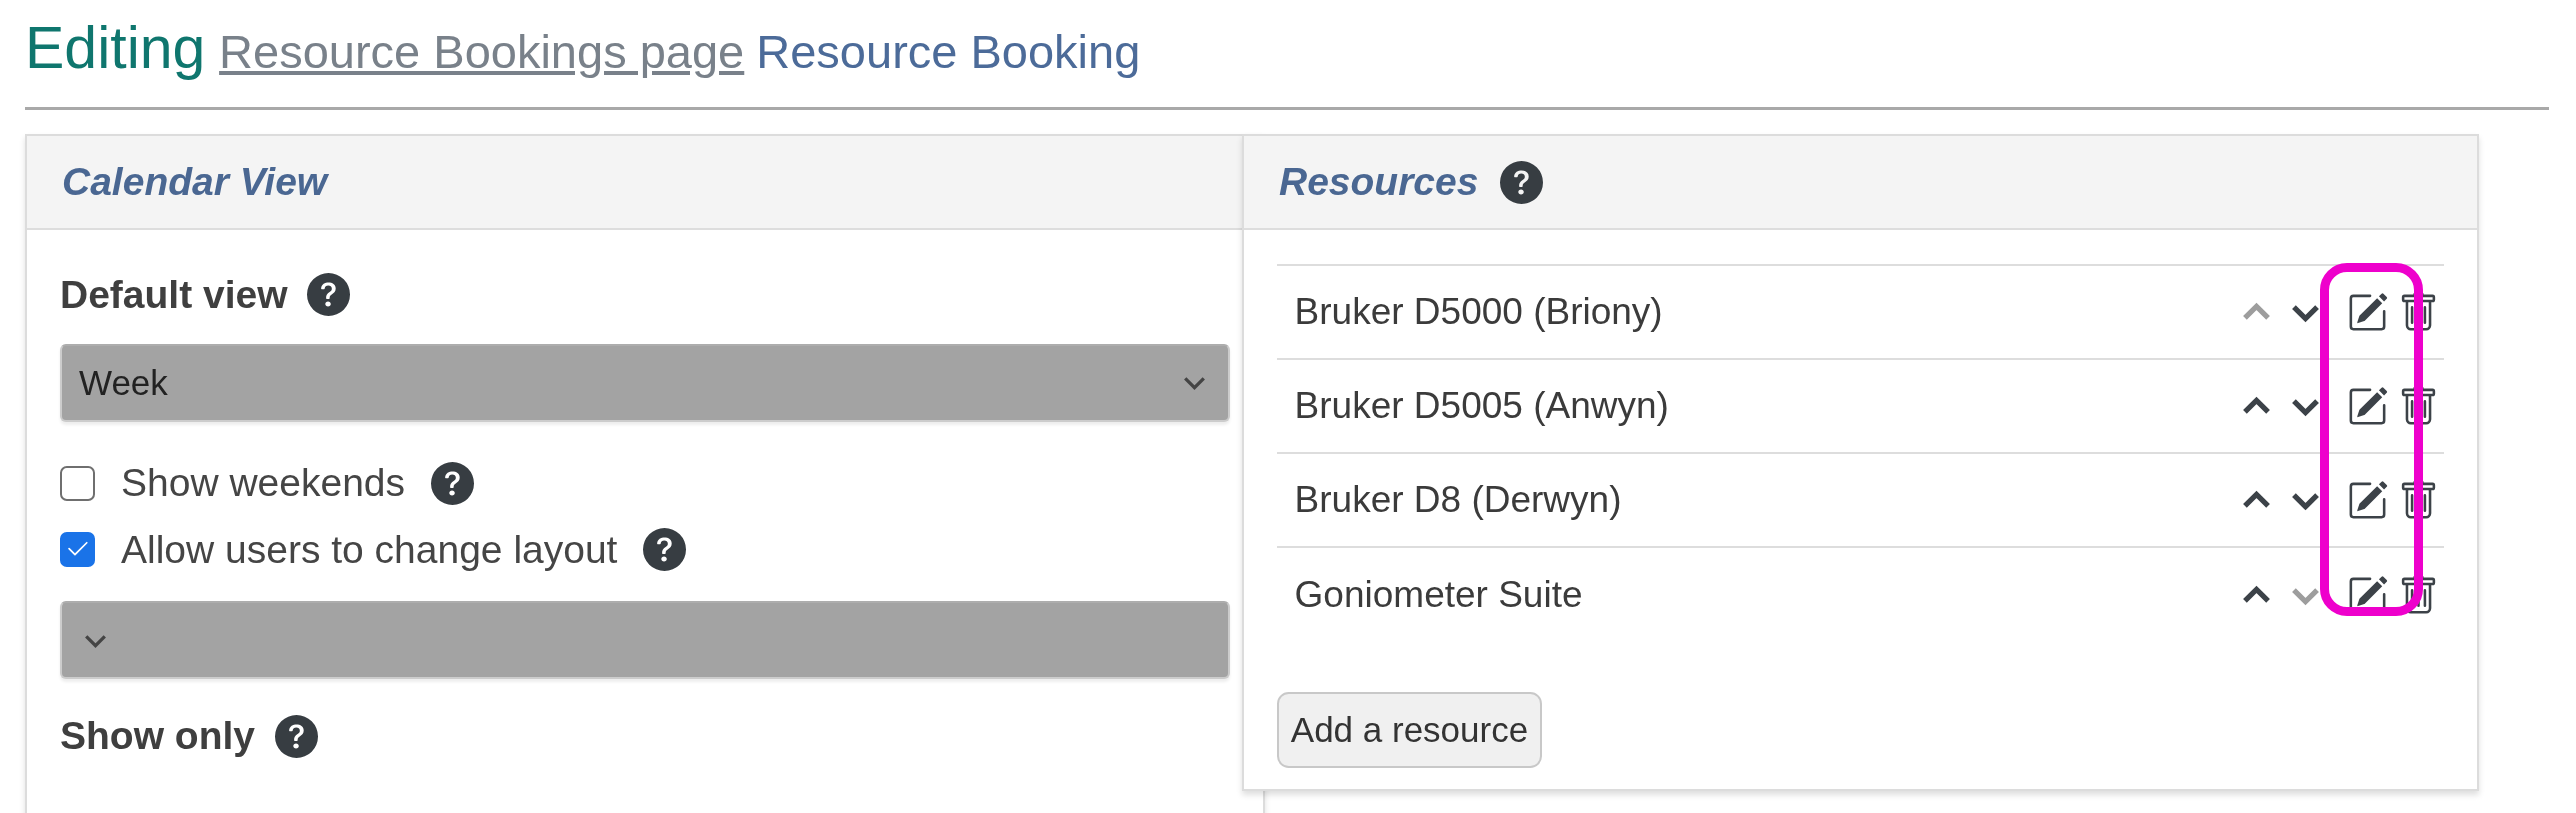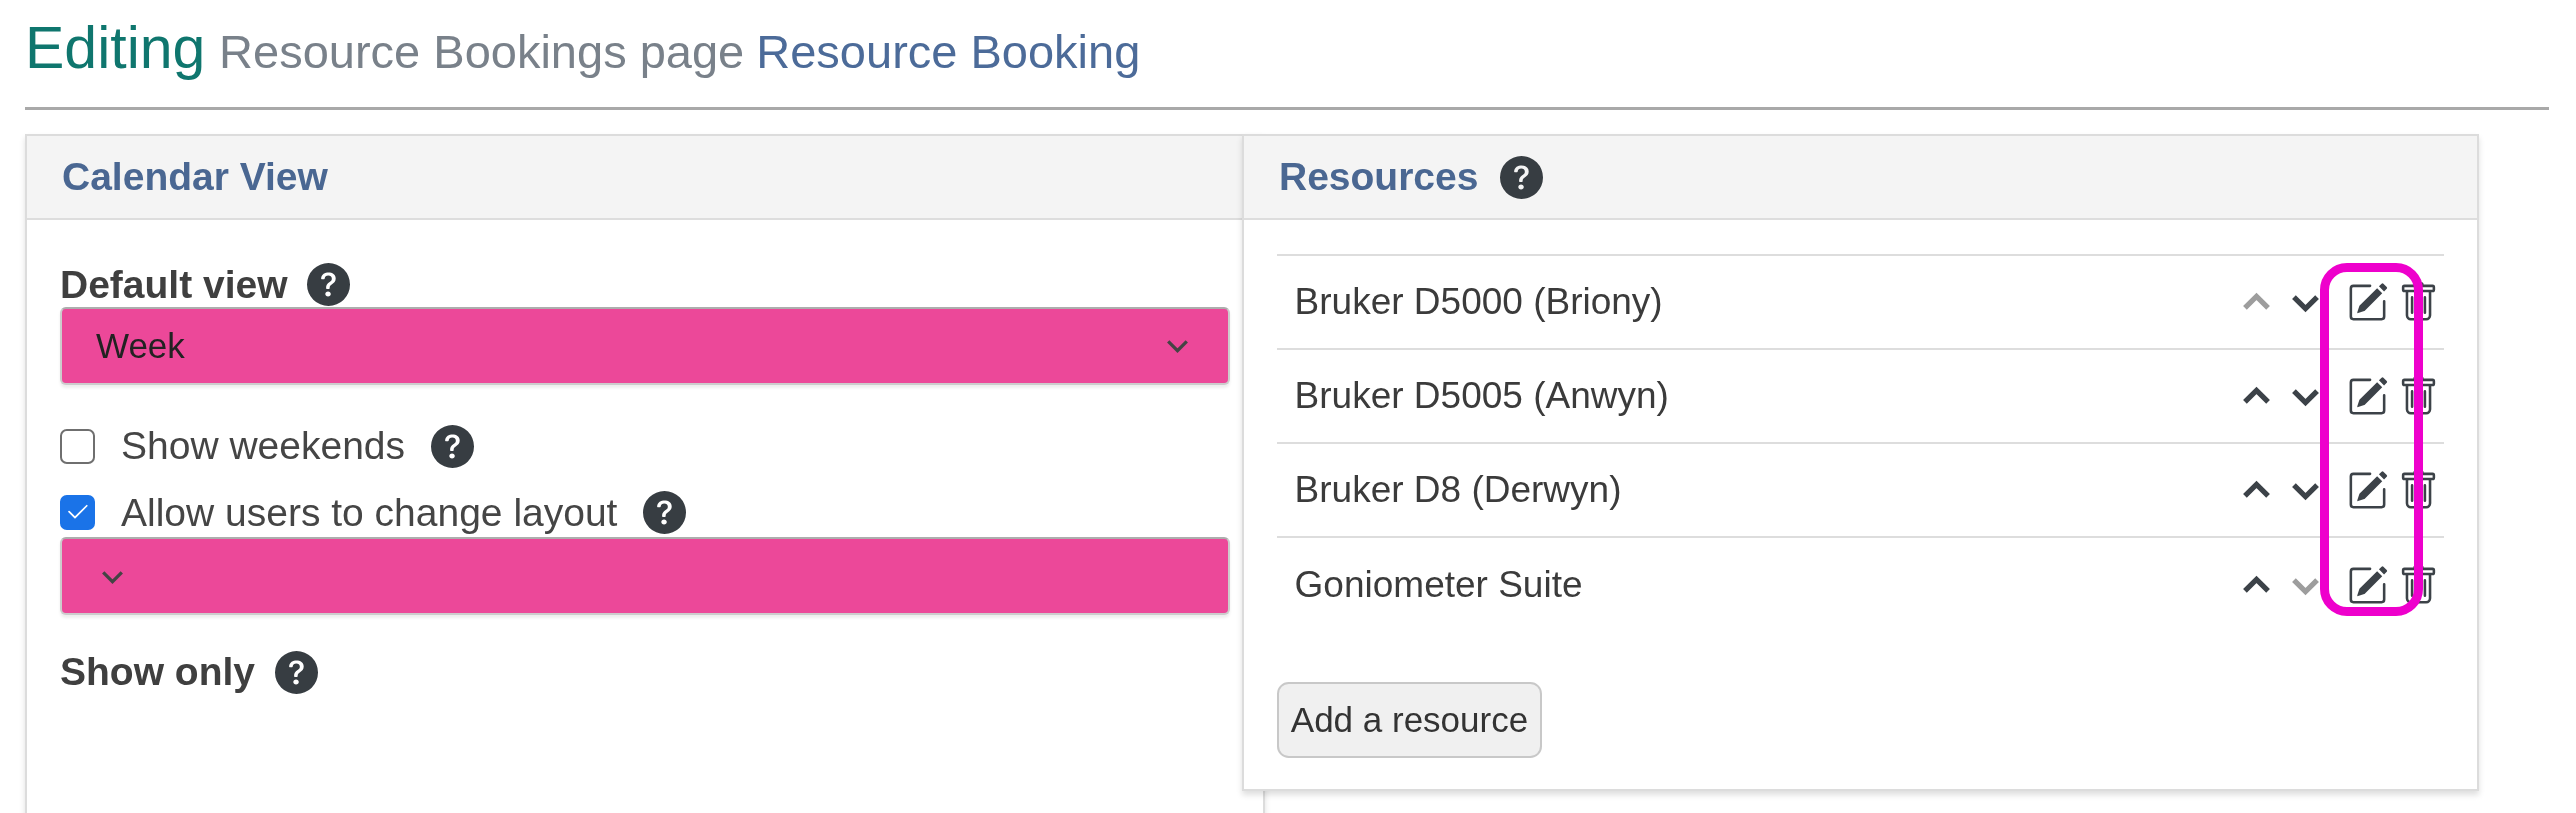--- a/index.html
+++ b/index.html
@@ -5,51 +5,51 @@
   html, body { margin:0; padding:0; background:#fff; }
   #screen {
     position:relative; width:2576px; height:814px; overflow:hidden;
     background:#fff; font-family:"Liberation Sans","DejaVu Sans",sans-serif;
     color:#3b3b3b;
   }
 
   
   .page-header { position:absolute; left:25px; top:13.7px; white-space:nowrap; }
   .page-header .title { font-size:59px; font-weight:400; color:#0f766e; }
-  .page-header .subtitle { font-size:47px; color:#79818a; margin-left:13.7px; }
+  .page-header .subtitle { font-size:47px; color:#79818a; margin-left:13.7px;text-decoration:underline; }
   .page-header .subtitle-link { font-size:47px; color:var(--link-blue,#4c6b99); margin-left:12px; cursor:pointer; }
   .header-rule { position:absolute; left:25px; top:107px; width:2524px; height:0; border-top:3.9px solid #a9a9a9; }
 
   
   .panel {
     position:absolute; background:#fff;
     border:2px solid #dcdcdc; box-shadow:0 3.9px 5.9px rgba(0,0,0,.13);
     box-sizing:border-box;
   }
   #calendar-panel { left:25px;  top:134px; width:1240px; height:751px; }
   #resources-panel{ left:1242px; top:134px; width:1237px; height:657px; }
   .panel-header {
-    height:84px; background:#f4f4f4; border-bottom:2px solid #dddddd;
-    display:flex; align-items:center; padding:0 35px; gap:21.5px; box-sizing:border-box;
+    height:94px; background:#f4f4f4; border-bottom:2px solid #dddddd;
+    display:flex; align-items:center; padding:0 35px; gap:21.5px; box-sizing:border-box;font-style:italic;
   }
   .panel-title { font-size:39px; font-weight:bold; color:var(--panel-title-blue,#4a6792); }
   .panel-body { padding:35px 33px 0 33px; }
 
   
   .help-icon { width:43px; height:43px; flex:0 0 auto; display:inline-block; vertical-align:-7.8px; color:#373d42; }
   .help-icon svg { width:100%; height:100%; display:block; }
 
   
   .field-label { display:flex; align-items:center; gap:19.5px; font-size:39px; font-weight:bold; color:#3f3f3f; }
   .select {
-    height:78px; background:#ec4899;
+    height:78px; margin-top:27px; background:#a3a3a3;
     border:2px solid #cccccc; border-top-color:#adadad; border-radius:5.9px;
     box-shadow:0 2.9px 2.9px rgba(0,0,0,.07);
     display:flex; align-items:center; justify-content:space-between;
-    padding:0 34px; font-size:35px; color:#222; cursor:pointer; box-sizing:border-box;
+    padding:0 17px; font-size:35px; color:#222; cursor:pointer; box-sizing:border-box;
   }
   .select .chev { width:33px; height:33px; color:#444; }
   .select .chev svg { width:100%; height:100%; display:block; }
 
   .check-row { display:flex; align-items:center; gap:26px; margin-top:37px; height:49px; font-size:39px; color:#454545; }
   .check-row + .check-row { margin-top:17.6px; }
   .checkbox {
     width:35px; height:35px; box-sizing:border-box; border:2.9px solid #6f6f6f; border-radius:6.8px;
     background:#fff; display:flex; align-items:center; justify-content:center; cursor:pointer; flex:0 0 auto;
   }

